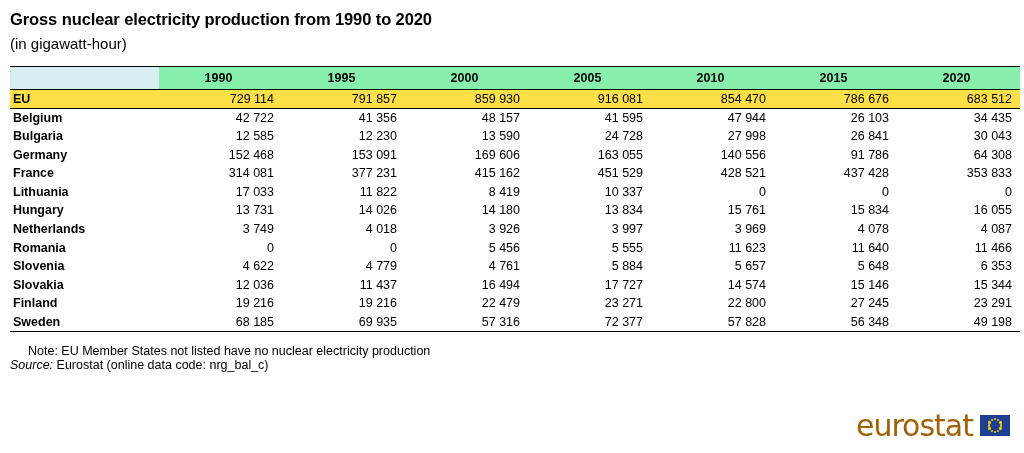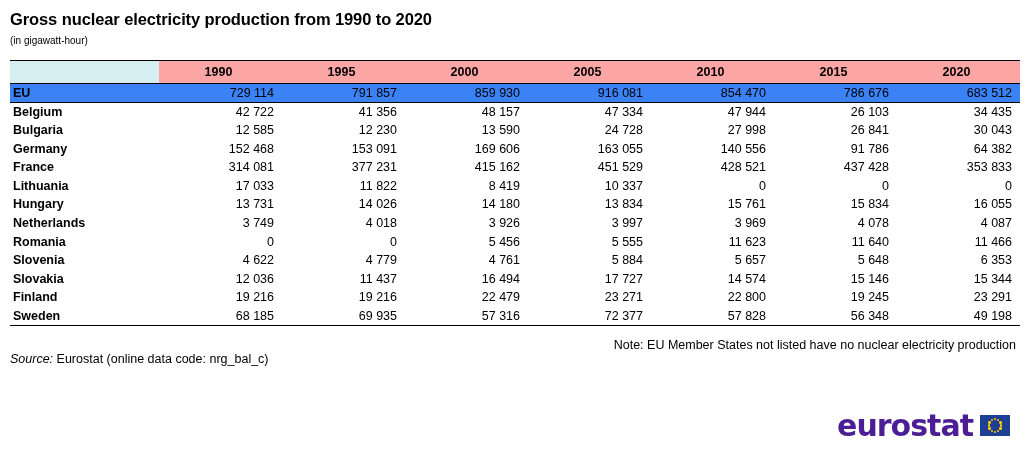--- a/index.html
+++ b/index.html
@@ -22,35 +22,35 @@
     box-sizing: border-box;
     padding: 8px 8px 0 8px;
   }
   .title {
     font-size: 16.5px;
     font-weight: bold;
     letter-spacing: -0.1px;
     margin: 2px 0 0 2px;
   }
   .subtitle {
-    font-size: 10px;
+    font-size: 15px;
     margin: 6px 0 0 2px;
   }
   table.data {
     border-collapse: collapse;
     width: 1009px;
     margin-top: 14px;
     margin-left: 2px;
     table-layout: fixed;
     font-size: 12.5px;
   }
   table.data col.label { width: 149px; }
   table.data col.val { width: 123px; }
   thead th {
-    background: #fca5a5;
+    background: #86efac;
     border-top: 1.5px solid #000;
     border-bottom: 1.5px solid #000;
     font-weight: bold;
     font-size: 12.5px;
     text-align: center;
     padding: 4px 8px 4px 4px;
     height: 19px;
     box-sizing: border-box;
   }
   thead th.corner {
@@ -62,55 +62,54 @@
     box-sizing: border-box;
     text-align: right;
     white-space: nowrap;
   }
   tbody td.rowlabel {
     text-align: left;
     font-weight: bold;
     padding-left: 3px;
   }
   tbody tr.eu td {
-    background: #3b82f6;
+    background: #fde047;
     border-bottom: 1px solid #000;
   }
   tbody tr.eu td.rowlabel {
     font-weight: bold;
   }
   tbody tr.last td {
     border-bottom: 1.5px solid #000;
   }
   .note {
     font-size: 12.5px;
     margin-top: 12px;
     margin-left: 20px;
-    text-align: right;
   }
   .source {
     font-size: 12.5px;
     margin-left: 2px;
   }
   .source em {
     font-style: italic;
   }
   .logo {
     position: absolute;
     right: 14px;
     bottom: 10px;
     display: flex;
     align-items: center;
     gap: 7px;
   }
   .logo-text {
     font-size: 30px;
-    font-weight: bold;
+    font-weight: normal;
     letter-spacing: -1px;
-    color: #4c1d95;
+    color: #a16207;
     font-family: "DejaVu Sans", sans-serif;
   }
   .logo-flag {
     width: 30px;
     height: 21px;
     background: #1d3f94;
     position: relative;
   }
   .logo-flag .star {
     position: absolute;
@@ -162,21 +161,21 @@
         <td>854 470</td>
         <td>786 676</td>
         <td>683 512</td>
       </tr>
 
       <tr>
         <td class="rowlabel">Belgium</td>
         <td>42 722</td>
         <td>41 356</td>
         <td>48 157</td>
-        <td>47 334</td>
+        <td>41 595</td>
         <td>47 944</td>
         <td>26 103</td>
         <td>34 435</td>
       </tr>
 
 
       <tr>
         <td class="rowlabel">Bulgaria</td>
         <td>12 585</td>
         <td>12 230</td>
@@ -188,21 +187,21 @@
       </tr>
 
       <tr>
         <td class="rowlabel">Germany</td>
         <td>152 468</td>
         <td>153 091</td>
         <td>169 606</td>
         <td>163 055</td>
         <td>140 556</td>
         <td>91 786</td>
-        <td>64 382</td>
+        <td>64 308</td>
       </tr>
 
 
       <tr>
         <td class="rowlabel">France</td>
         <td>314 081</td>
         <td>377 231</td>
         <td>415 162</td>
         <td>451 529</td>
         <td>428 521</td>
@@ -276,21 +275,21 @@
         <td>15 344</td>
       </tr>
 
       <tr>
         <td class="rowlabel">Finland</td>
         <td>19 216</td>
         <td>19 216</td>
         <td>22 479</td>
         <td>23 271</td>
         <td>22 800</td>
-        <td>19 245</td>
+        <td>27 245</td>
         <td>23 291</td>
       </tr>
 
       <tr class="last">
         <td class="rowlabel">Sweden</td>
         <td>68 185</td>
         <td>69 935</td>
         <td>57 316</td>
         <td>72 377</td>
         <td>57 828</td>

